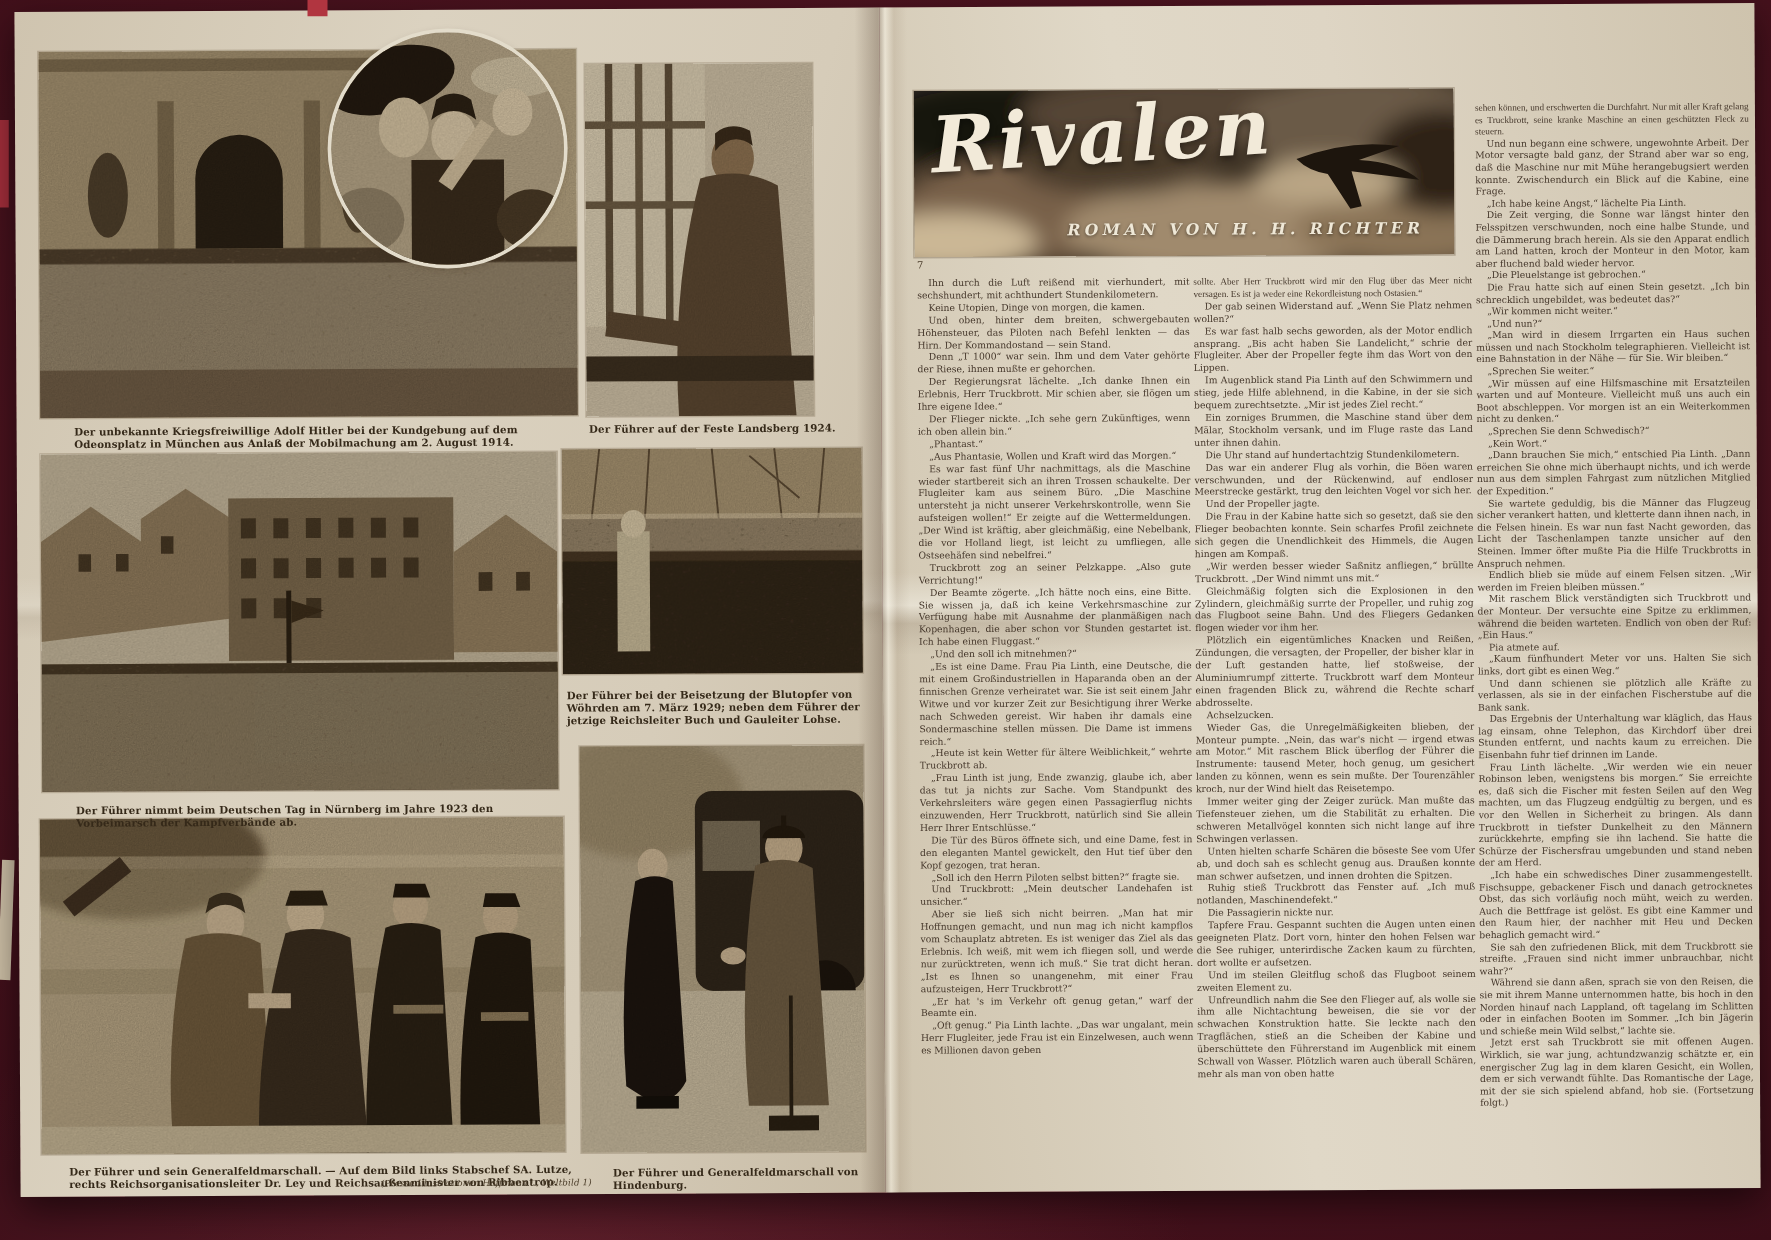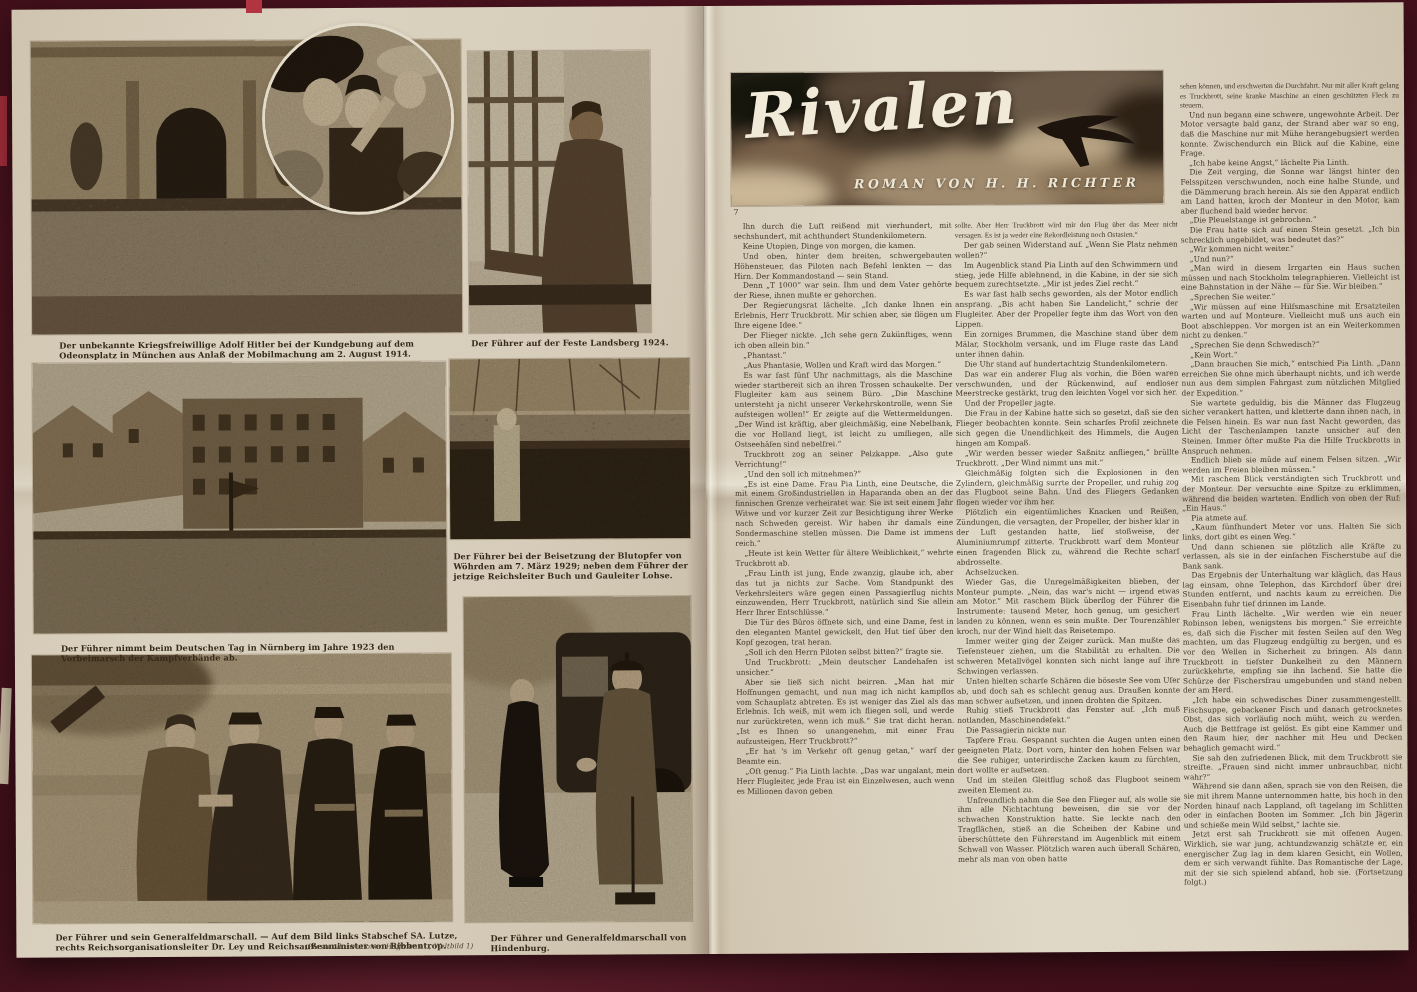--- a/index.html
+++ b/index.html
@@ -284,36 +284,37 @@
         <p>Ihn durch die Luft reißend mit vierhundert, mit sechshundert, mit achthundert Stundenkilometern.</p>
         <p>Keine Utopien, Dinge von morgen, die kamen.</p>
         <p>Und oben, hinter dem breiten, schwergebauten Höhensteuer, das Piloten nach Befehl lenkten — das Hirn. Der Kommandostand — sein Stand.</p>
         <p>Denn „T 1000“ war sein. Ihm und dem Vater gehörte der Riese, ihnen mußte er gehorchen.</p>
         <p>Der Regierungsrat lächelte. „Ich danke Ihnen ein Erlebnis, Herr Truckbrott. Mir schien aber, sie flögen um Ihre eigene Idee.“</p>
         <p>Der Flieger nickte. „Ich sehe gern Zukünftiges, wenn ich oben allein bin.“</p>
         <p>„Phantast.“</p>
         <p>„Aus Phantasie, Wollen und Kraft wird das Morgen.“</p>
         <p>Es war fast fünf Uhr nachmittags, als die Maschine wieder startbereit sich an ihren Trossen schaukelte. Der Flugleiter kam aus seinem Büro. „Die Maschine untersteht ja nicht unserer Verkehrskontrolle, wenn Sie aufsteigen wollen!“ Er zeigte auf die Wettermeldungen. „Der Wind ist kräftig, aber gleichmäßig, eine Nebelbank, die vor Holland liegt, ist leicht zu umfliegen, alle Ostseehäfen sind nebelfrei.“</p>
         <p>Truckbrott zog an seiner Pelzkappe. „Also gute Verrichtung!“</p>
+        <p>Der Beamte zögerte. „Ich hätte noch eins, eine Bitte. Sie wissen ja, daß ich keine Verkehrsmaschine zur Verfügung habe mit Ausnahme der planmäßigen nach Kopenhagen, die aber schon vor Stunden gestartet ist. Ich habe einen Fluggast.“</p>
         <p>„Und den soll ich mitnehmen?“</p>
         <p>„Es ist eine Dame. Frau Pia Linth, eine Deutsche, die mit einem Großindustriellen in Haparanda oben an der finnischen Grenze verheiratet war. Sie ist seit einem Jahr Witwe und vor kurzer Zeit zur Besichtigung ihrer Werke nach Schweden gereist. Wir haben ihr damals eine Sondermaschine stellen müssen. Die Dame ist immens reich.“</p>
         <p>„Heute ist kein Wetter für ältere Weiblichkeit,“ wehrte Truckbrott ab.</p>
         <p>„Frau Linth ist jung, Ende zwanzig, glaube ich, aber das tut ja nichts zur Sache. Vom Standpunkt des Verkehrsleiters wäre gegen einen Passagierflug nichts einzuwenden, Herr Truckbrott, natürlich sind Sie allein Herr Ihrer Entschlüsse.“</p>
         <p>Die Tür des Büros öffnete sich, und eine Dame, fest in den eleganten Mantel gewickelt, den Hut tief über den Kopf gezogen, trat heran.</p>
         <p>„Soll ich den Herrn Piloten selbst bitten?“ fragte sie.</p>
         <p>Und Truckbrott: „Mein deutscher Landehafen ist unsicher.“</p>
         <p>Aber sie ließ sich nicht beirren. „Man hat mir Hoffnungen gemacht, und nun mag ich nicht kampflos vom Schauplatz abtreten. Es ist weniger das Ziel als das Erlebnis. Ich weiß, mit wem ich fliegen soll, und werde nur zurücktreten, wenn ich muß.“ Sie trat dicht heran. „Ist es Ihnen so unangenehm, mit einer Frau aufzusteigen, Herr Truckbrott?“</p>
         <p>„Er hat 's im Verkehr oft genug getan,“ warf der Beamte ein.</p>
         <p>„Oft genug.“ Pia Linth lachte. „Das war ungalant, mein Herr Flugleiter, jede Frau ist ein Einzelwesen, auch wenn es Millionen davon geben</p>
       </div>
     <div class="col col2 cont">
         <p>sollte. Aber Herr Truckbrott wird mir den Flug über das Meer nicht versagen. Es ist ja weder eine Rekordleistung noch Ostasien.“</p>
         <p>Der gab seinen Widerstand auf. „Wenn Sie Platz nehmen wollen?“</p>
+        <p>Es war fast halb sechs geworden, als der Motor endlich ansprang. „Bis acht haben Sie Landelicht,“ schrie der Flugleiter. Aber der Propeller fegte ihm das Wort von den Lippen.</p>
         <p>Im Augenblick stand Pia Linth auf den Schwimmern und stieg, jede Hilfe ablehnend, in die Kabine, in der sie sich bequem zurechtsetzte. „Mir ist jedes Ziel recht.“</p>
-        <p>Es war fast halb sechs geworden, als der Motor endlich ansprang. „Bis acht haben Sie Landelicht,“ schrie der Flugleiter. Aber der Propeller fegte ihm das Wort von den Lippen.</p>
         <p>Ein zorniges Brummen, die Maschine stand über dem Mälar, Stockholm versank, und im Fluge raste das Land unter ihnen dahin.</p>
         <p>Die Uhr stand auf hundertachtzig Stundenkilometern.</p>
         <p>Das war ein anderer Flug als vorhin, die Böen waren verschwunden, und der Rückenwind, auf endloser Meerstrecke gestärkt, trug den leichten Vogel vor sich her.</p>
         <p>Und der Propeller jagte.</p>
         <p>Die Frau in der Kabine hatte sich so gesetzt, daß sie den Flieger beobachten konnte. Sein scharfes Profil zeichnete sich gegen die Unendlichkeit des Himmels, die Augen hingen am Kompaß.</p>
         <p>„Wir werden besser wieder Saßnitz anfliegen,“ brüllte Truckbrott. „Der Wind nimmt uns mit.“</p>
         <p>Gleichmäßig folgten sich die Explosionen in den Zylindern, gleichmäßig surrte der Propeller, und ruhig zog das Flugboot seine Bahn. Und des Fliegers Gedanken flogen wieder vor ihm her.</p>
         <p>Plötzlich ein eigentümliches Knacken und Reißen, Zündungen, die versagten, der Propeller, der bisher klar in der Luft gestanden hatte, lief stoßweise, der Aluminiumrumpf zitterte. Truckbrott warf dem Monteur einen fragenden Blick zu, während die Rechte scharf abdrosselte.</p>
         <p>Achselzucken.</p>
         <p>Wieder Gas, die Unregelmäßigkeiten blieben, der Monteur pumpte. „Nein, das war's nicht — irgend etwas am Motor.“ Mit raschem Blick überflog der Führer die Instrumente: tausend Meter, hoch genug, um gesichert landen zu können, wenn es sein mußte. Der Tourenzähler kroch, nur der Wind hielt das Reisetempo.</p>

